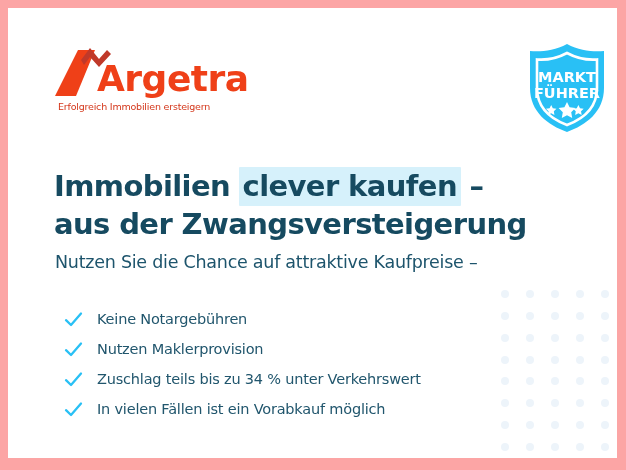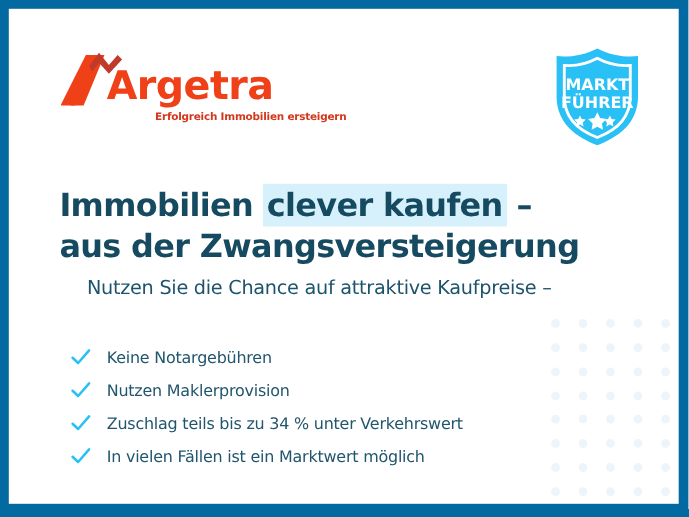--- a/index.html
+++ b/index.html
@@ -13,21 +13,21 @@
     background: #cdeffd;
     font-family: "Liberation Sans", sans-serif;
   }
 
   #poster {
     position: relative;
     width: 626px;
     height: 470px;
     box-sizing: border-box;
     padding: 8px 9px 12px 8px;
-    background: #0369a1;
+    background: #fca5a5;
   }
 
   #canvas {
     position: relative;
     width: 100%;
     height: 100%;
     background: #ffffff;
     overflow: hidden;
   }
 
@@ -77,32 +77,31 @@
     line-height: 36px;
     letter-spacing: -0.5px;
     color: #ef4018;
     margin-left: -16px;
     margin-bottom: 1px;
   }
   #logo-tagline {
     margin-top: 3px;
     margin-left: 3px;
     font-family: "DejaVu Sans", sans-serif;
-    font-weight: bold;
+    font-weight: normal;
     font-size: 9.5px;
     letter-spacing: -0.2px;
     color: #d4371b;
     white-space: nowrap;
-    text-align: right;
   }
 
   
   #badge {
     position: absolute;
-    left: 492px;
+    left: 516px;
     top: 34px;
     width: 86px;
     height: 92px;
   }
   #badge svg { display:block; width:100%; height:100%; }
 
   
   #headline {
     position: absolute;
     left: 46px;
@@ -127,34 +126,33 @@
   #subhead {
     position: absolute;
     left: 47px;
     top: 222px;
     width: 540px;
     font-family: "DejaVu Sans", sans-serif;
     font-size: 17.5px;
     line-height: 29px;
     letter-spacing: -0.25px;
     color: #1d546c;
-    margin-left: 24px;
   }
   .sub-line { display:block; white-space: nowrap; }
 
   
   #benefits {
     position: absolute;
     left: 56px;
     top: 296px;
     width: 480px;
   }
   .benefit {
     display: flex;
-    align-items: flex-end;
+    align-items: center;
     height: 30px;
   }
   .benefit .check {
     width: 19px;
     height: 19px;
     flex: none;
     margin-right: 14px;
   }
   .benefit .check svg { display:block; width:100%; height:100%; }
   .benefit .btext {
@@ -275,18 +273,18 @@
             </svg>
         </span>
         <span class="btext">Zuschlag teils bis zu 34 % unter Verkehrswert</span>
       </li>
       <li class="benefit">
         <span class="check">
           <svg viewBox="0 0 19 19" xmlns="http://www.w3.org/2000/svg">
               <path d="M2 10.2 L7 15 L17 3.5" fill="none" stroke="#29c0f5" stroke-width="2.3" stroke-linecap="round" stroke-linejoin="round"></path>
             </svg>
         </span>
-        <span class="btext">In vielen Fällen ist ein Marktwert möglich</span>
+        <span class="btext">In vielen Fällen ist ein Vorabkauf möglich</span>
       </li>
     </ul>
 
   </div>
 </div>
 
 </body></html>

